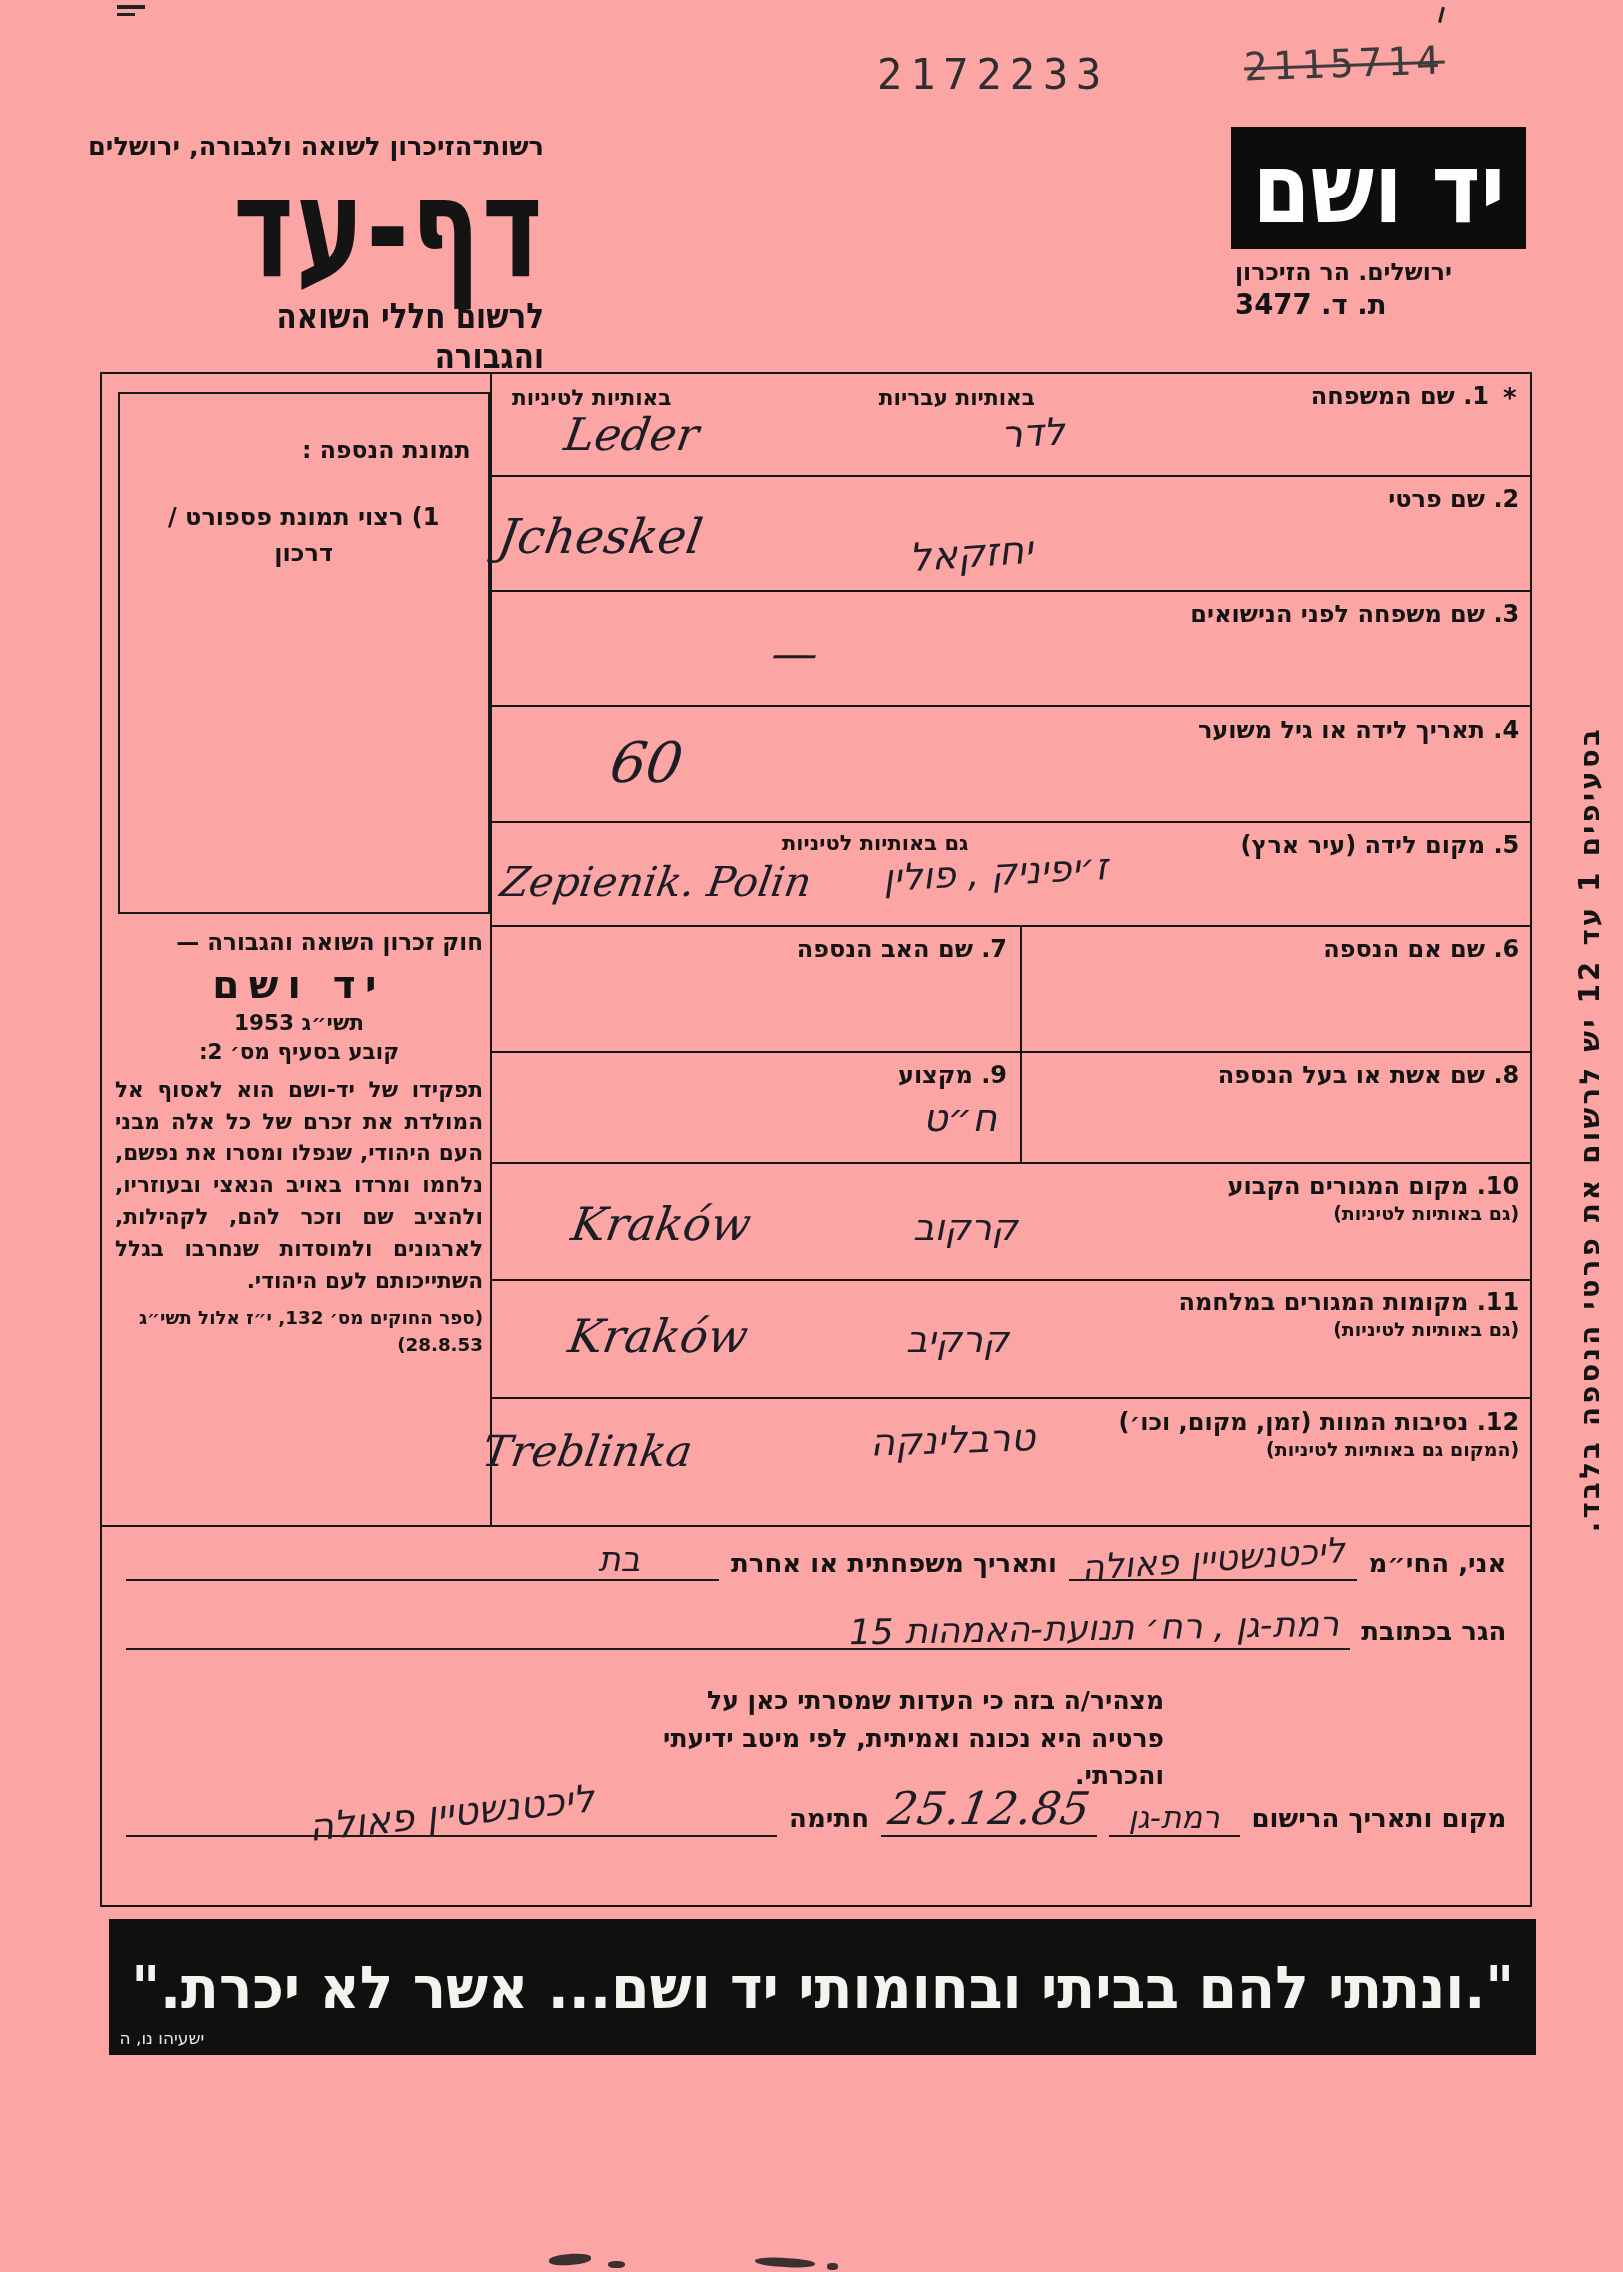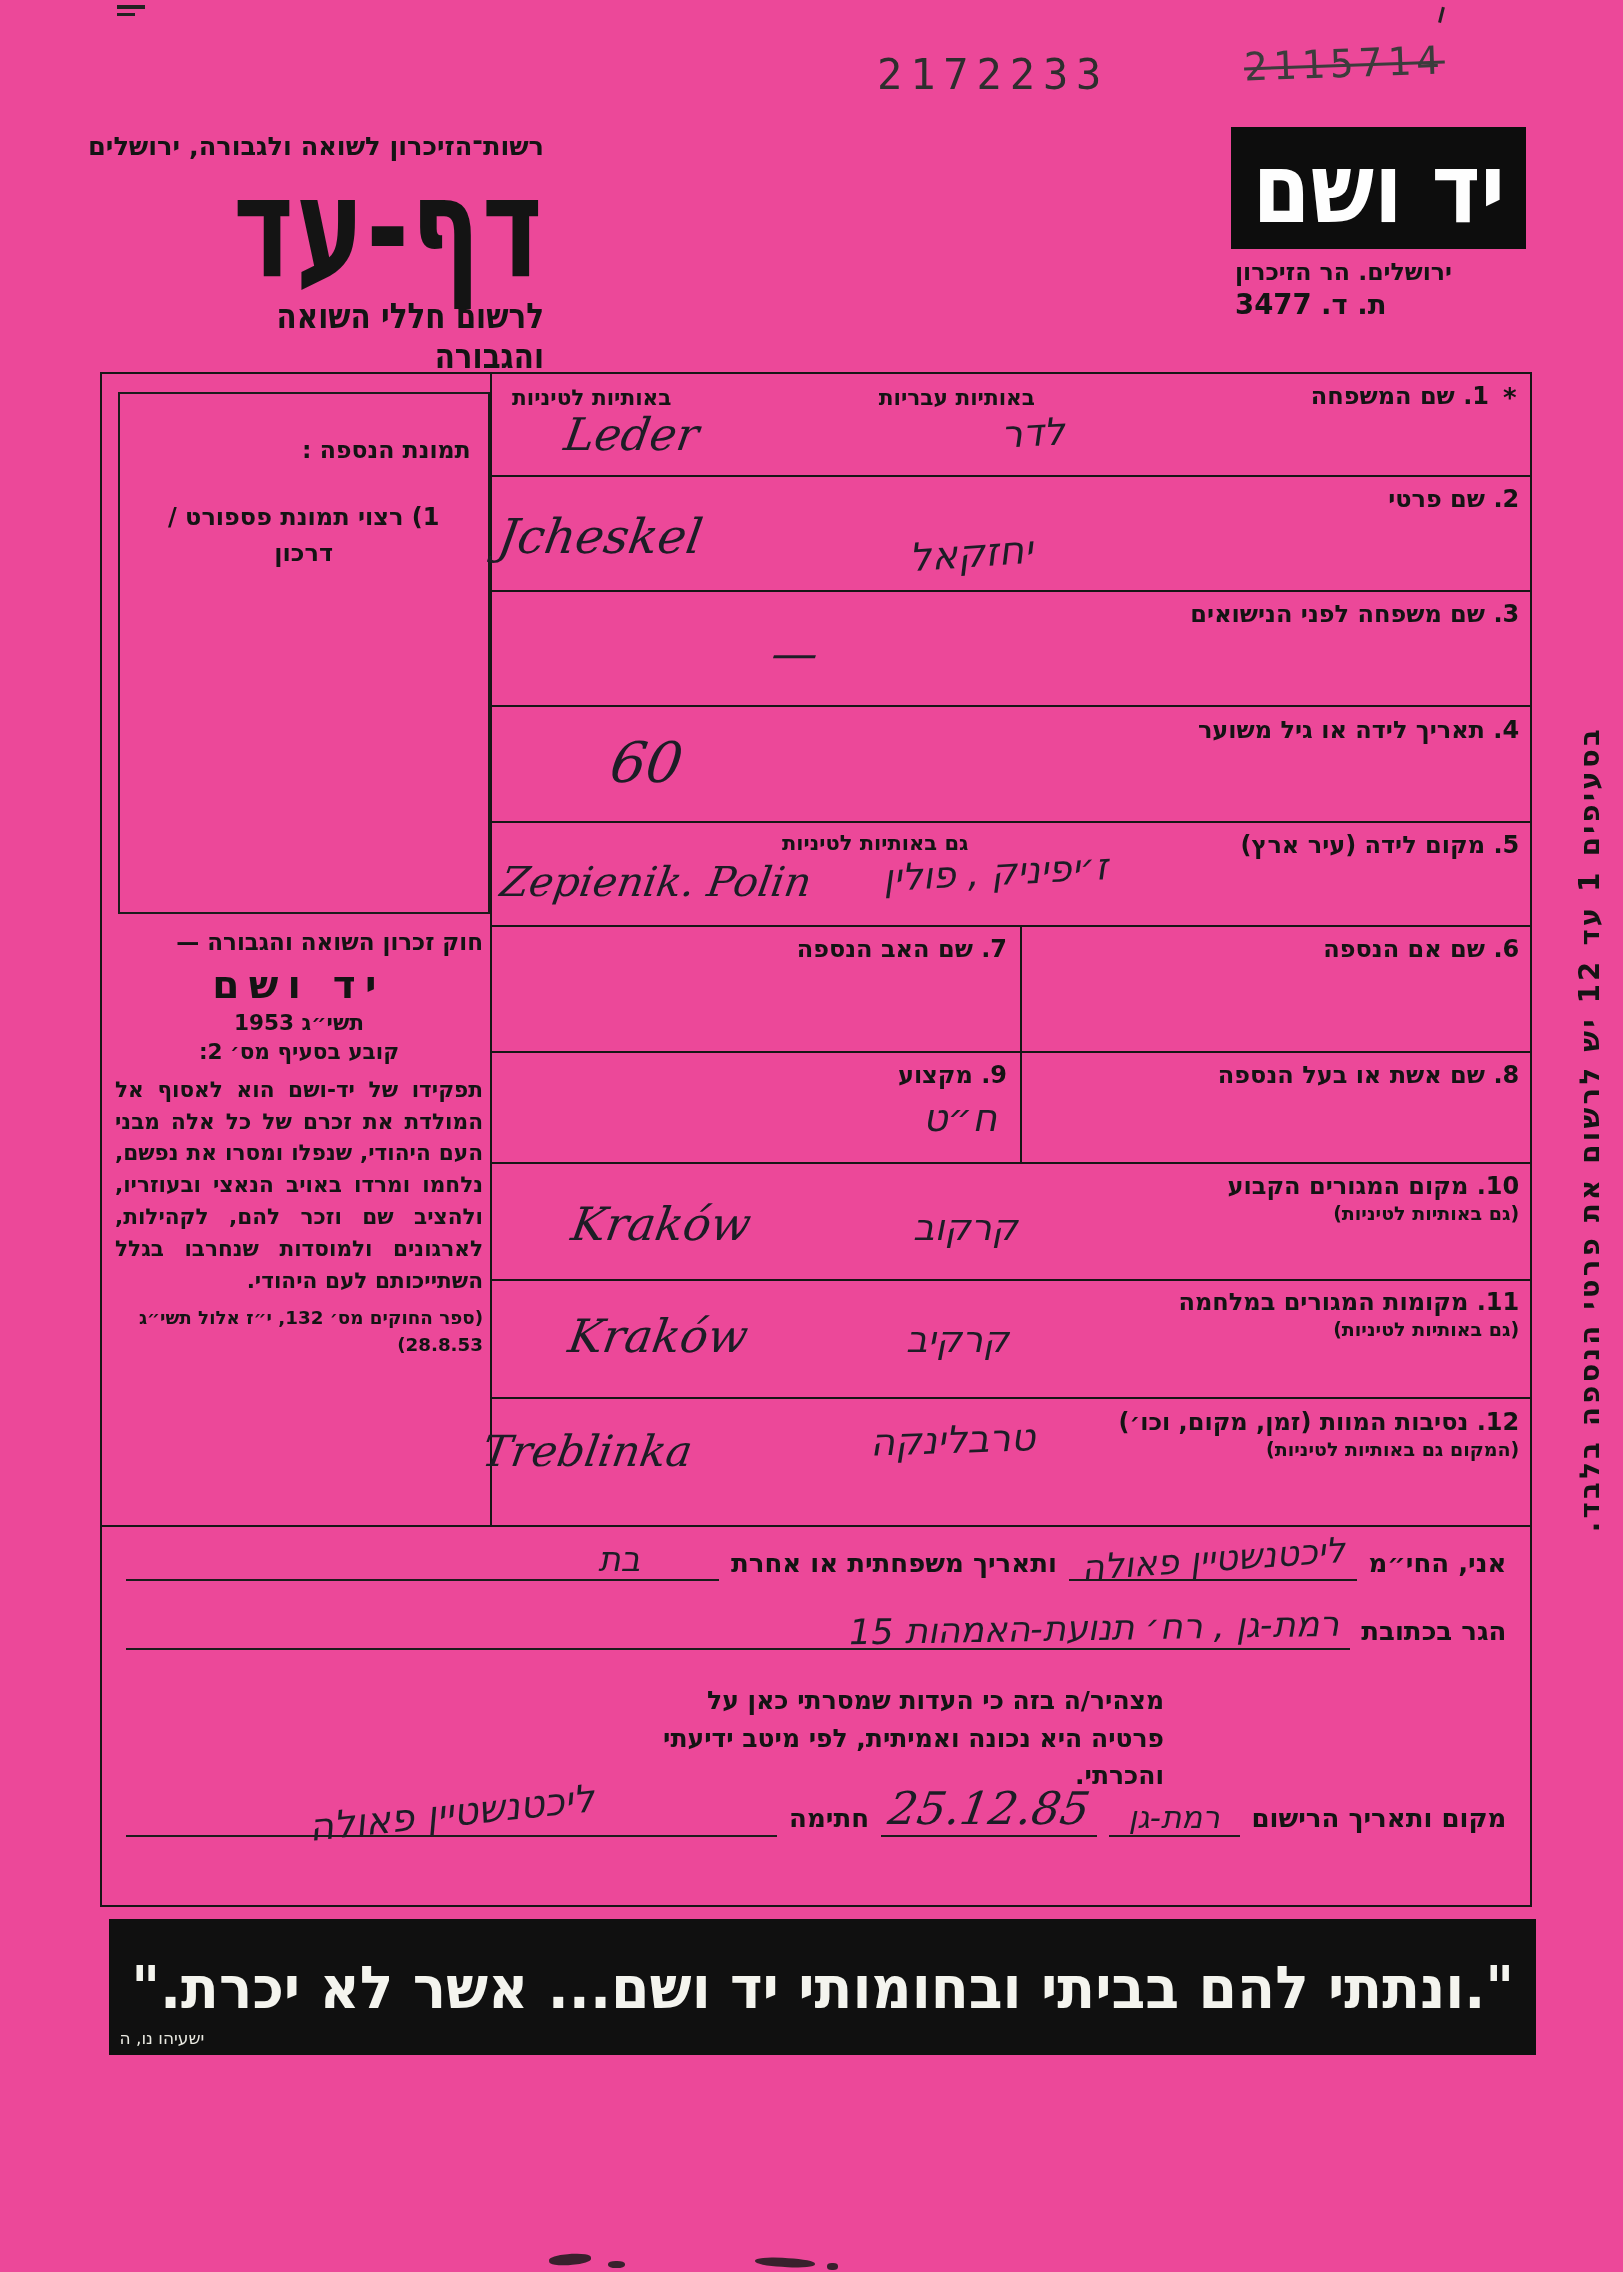--- a/index.html
+++ b/index.html
@@ -1,16 +1,16 @@
 <!DOCTYPE html>
 <html lang="he" style="font-size:10.5px"><head>
 <meta charset="utf-8">
 <style>
   html,body{margin:0;padding:0;background:#ffffff;}
-  .page{position:relative;width:1624px;height:2273px;background:#ec4899;
+  .page{position:relative;width:1624px;height:2273px;background:#fca5a5;
         font-family:"DejaVu Sans",sans-serif;color:#141414;overflow:hidden;}
   .abs{position:absolute;}
   .rtl{direction:rtl;}
   .b{font-weight:700;}
   .xb{font-weight:900;}
   
   .stamp{font-family:"DejaVu Sans Mono",monospace;color:#2e2e2e;}
   
   .form{position:absolute;left:100px;top:372px;width:1432px;height:1535px;
         border:2.6px solid #161616;box-sizing:border-box;}

